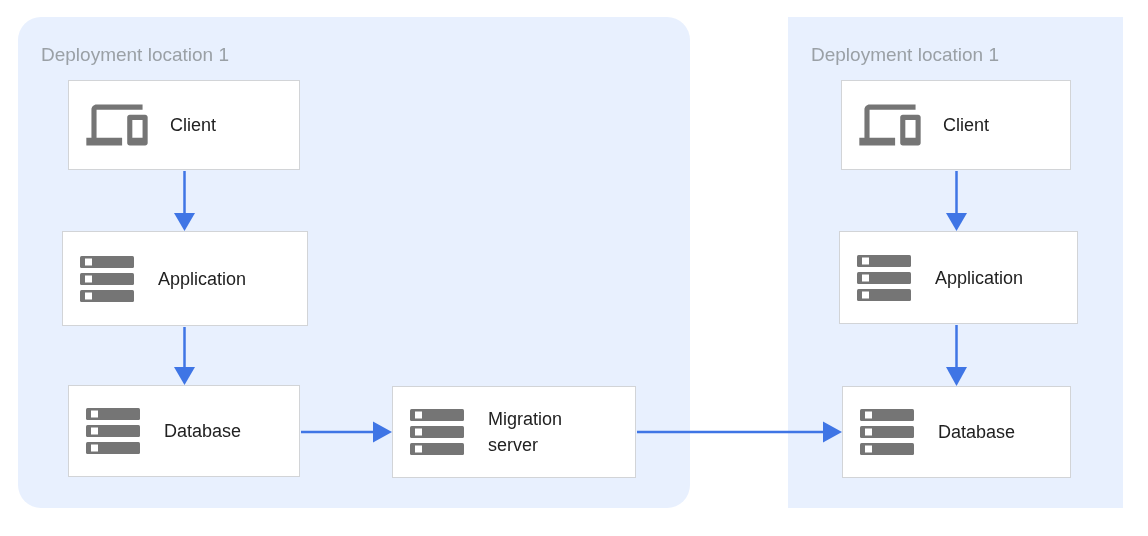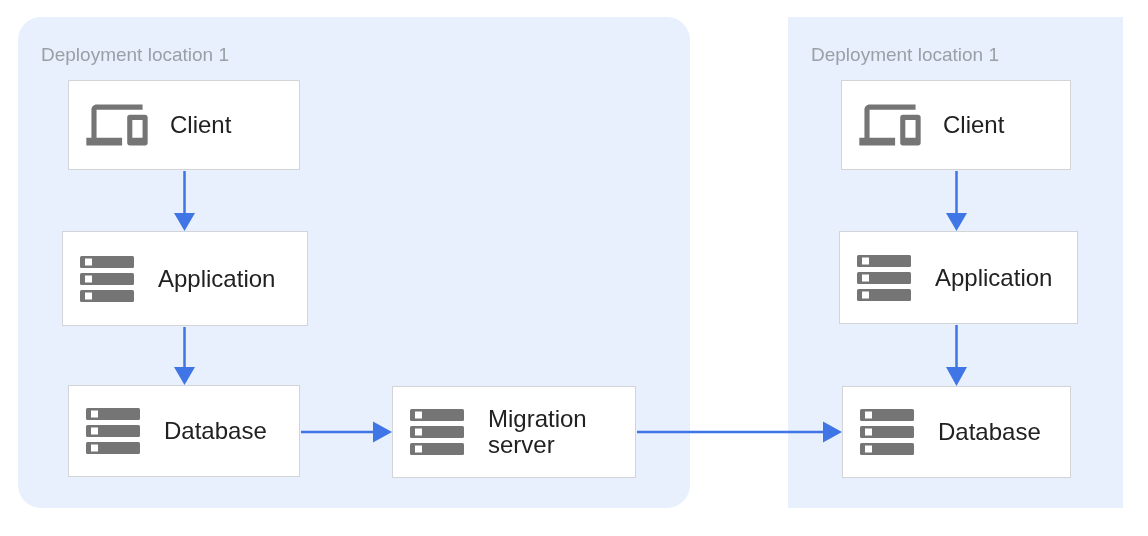--- a/index.html
+++ b/index.html
@@ -45,21 +45,21 @@
   .node .icon {
     display: flex;
     align-items: center;
     justify-content: center;
     flex: 0 0 auto;
     color: var(--icon, #757575);
   }
   .node .icon.devices { width: 62px; margin-right: 22px; }
   .node .icon.storage { width: 54px; margin-right: 24px; }
   .node .label {
-    font-size: 24px;
+    font-size: 18px;
     line-height: 26px;
     color: var(--node-text, #212121);
   }
   
   .node-client-1      { left: 68px;  top: 80px;  width: 232px; height: 90px; }
   .node-application-1 { left: 62px;  top: 231px; width: 246px; height: 95px; }
   .node-database-1    { left: 68px;  top: 385px; width: 232px; height: 92px; }
   .node-migration     { left: 392px; top: 386px; width: 244px; height: 92px; }
   .node-client-2      { left: 841px; top: 80px;  width: 230px; height: 90px; }
   .node-application-2 { left: 839px; top: 231px; width: 239px; height: 93px; }

